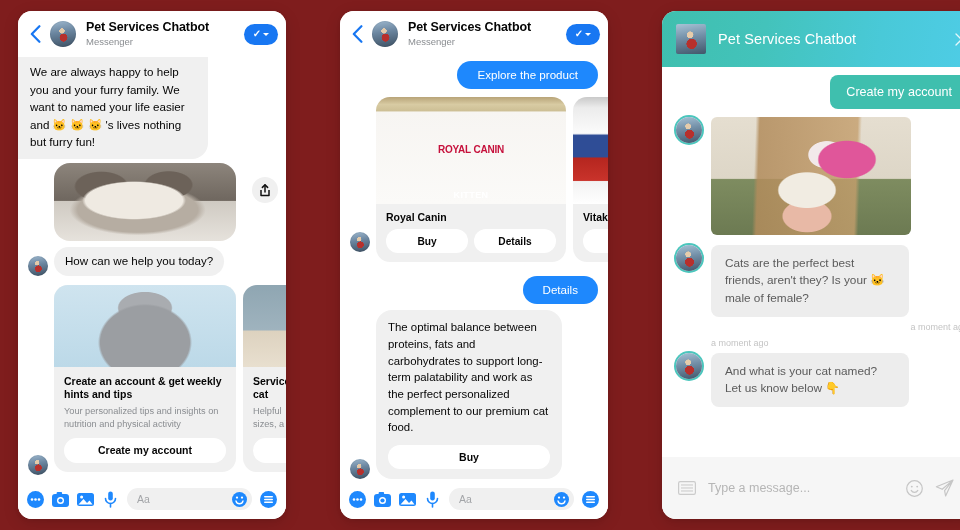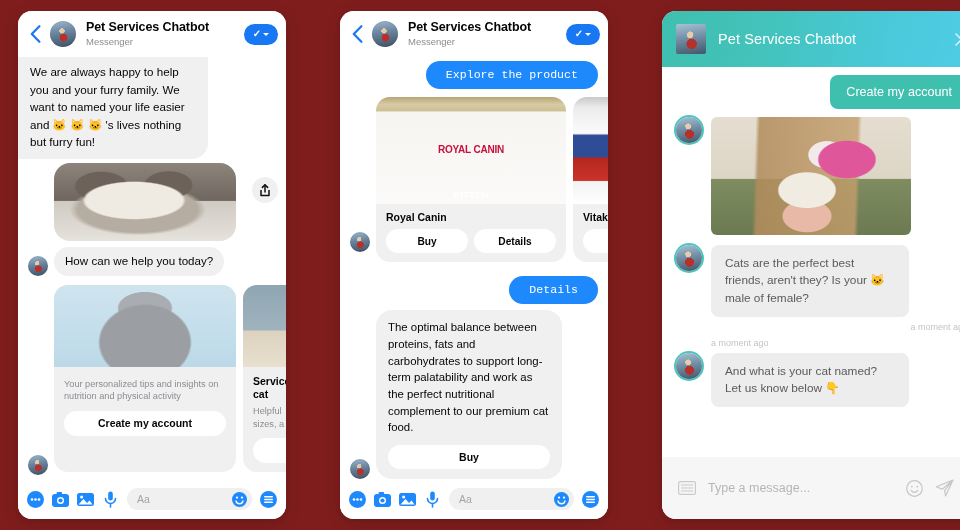--- a/index.html
+++ b/index.html
@@ -93,21 +93,21 @@
     box-shadow: inset 0 0 0 1px rgba(0,0,0,0.06);
   }
   .bub-in {
     background: #F0F0F0; color: #050505;
     border-radius: 16px; padding: 6px 11px;
     font-size: 11.6px; line-height: 1.45; max-width: 196px;
   }
   .bub-out {
     background: #1E88FD; color: #fff;
     border-radius: 16px; padding: 6px 20px;
-    font-size: 11.6px; line-height: 1.4; font-family: Liberation Mono, monospace;
+    font-size: 11.6px; line-height: 1.4;
   }
 
   
   .bleed-msg {
     background: #F0F0F0; color: #050505;
     border-radius: 0 0 16px 0;
     margin: 0 0 4px 0;
     padding: 6px 12px 8px 12px;
     font-size: 11.6px; line-height: 1.52;
     width: 190px;
@@ -346,20 +346,21 @@
       <div class="row">
         <div class="row-avatar"></div>
         <div class="bub-in">How can we help you today?</div>
       </div>
 
       <div style="height:5px"></div>
       <div class="carousel">
         <div class="gcard">
           <div class="gcard-img img-greycat"></div>
           <div class="gcard-body">
+            <div class="gcard-title">Create an account &amp; get weekly hints and tips</div>
             <div class="gcard-sub">Your personalized tips and insights on nutrition and physical activity</div>
             <div class="gcard-btn">Create my account</div>
           </div>
         </div>
         <div class="gcard partial">
           <div class="gcard-img img-bluewall"></div>
           <div class="gcard-body">
             <div class="gcard-title">Service cat</div>
             <div class="gcard-sub">Helpful sizes, a</div>
             <div class="gcard-btn"></div>
@@ -477,21 +478,21 @@
         <div class="row-avatar" style="position:absolute;left:10px;top:-30px;"></div>
       </div>
 
       <div class="row out" style="margin-top:14px;">
         <div class="bub-out">Details</div>
       </div>
 
       <div class="row" style="margin-top:6px;align-items:flex-end;">
         <div class="row-avatar"></div>
         <div class="longbub">
-          <p>The optimal balance between proteins, fats and carbohydrates to support long-term palatability and work as the perfect nutritional complement to our premium cat food.</p>
+          <p>The optimal balance between proteins, fats and carbohydrates to support long-term palatability and work as the perfect personalized complement to our premium cat food.</p>
           <div class="inbtn">Buy</div>
         </div>
       </div>
 
     </div>
 
     <div class="m-composer">
       <div class="ci">
         <svg width="17" height="17" viewBox="0 0 17 17">
             <circle cx="8.5" cy="8.5" r="8.5" fill="#1E88FD"></circle>

